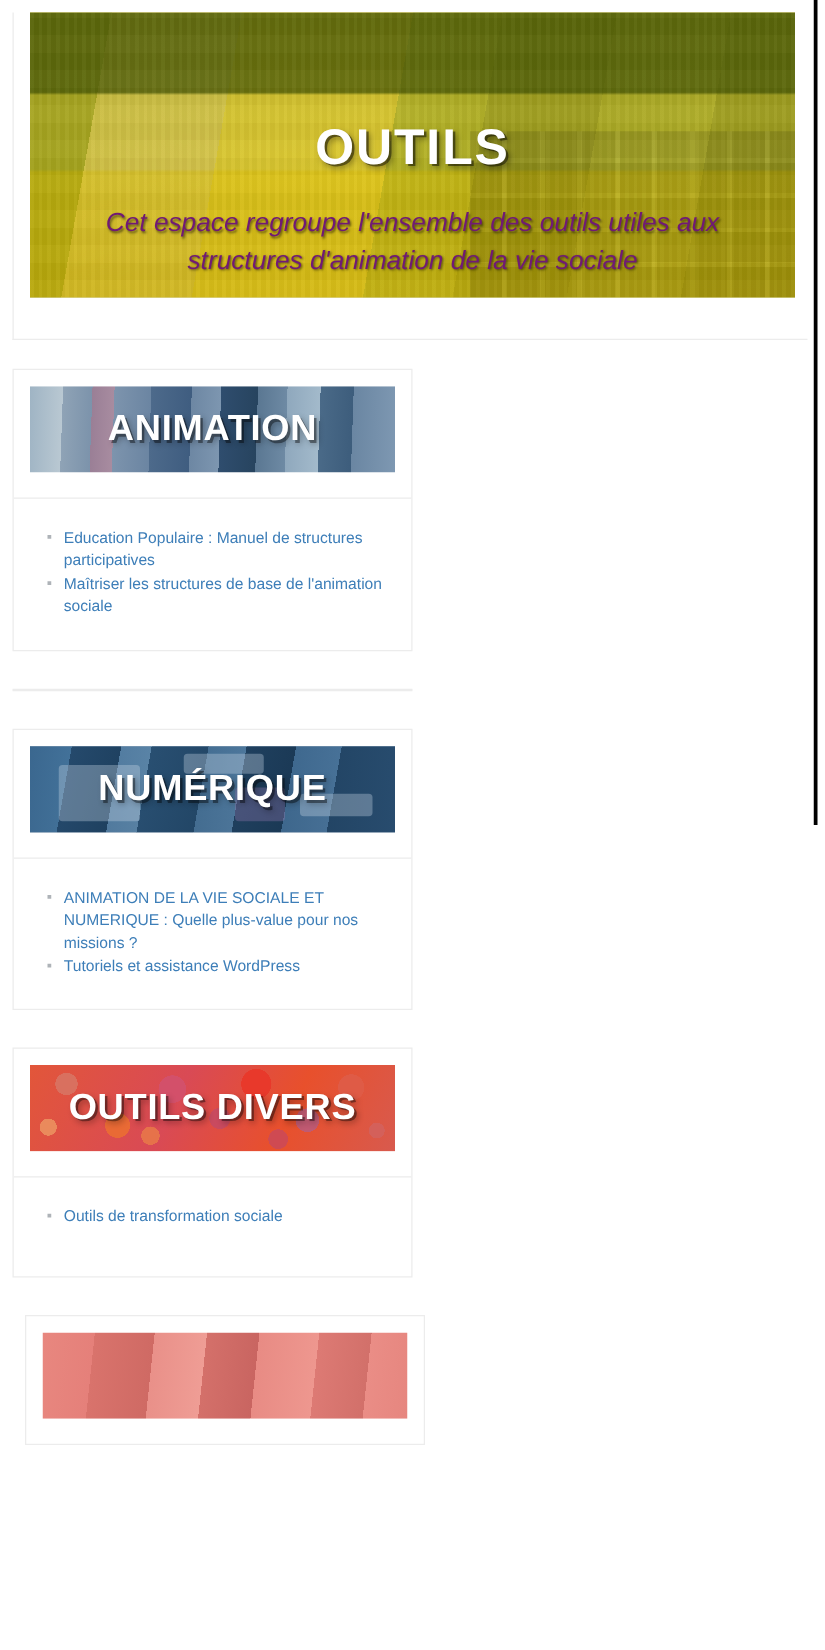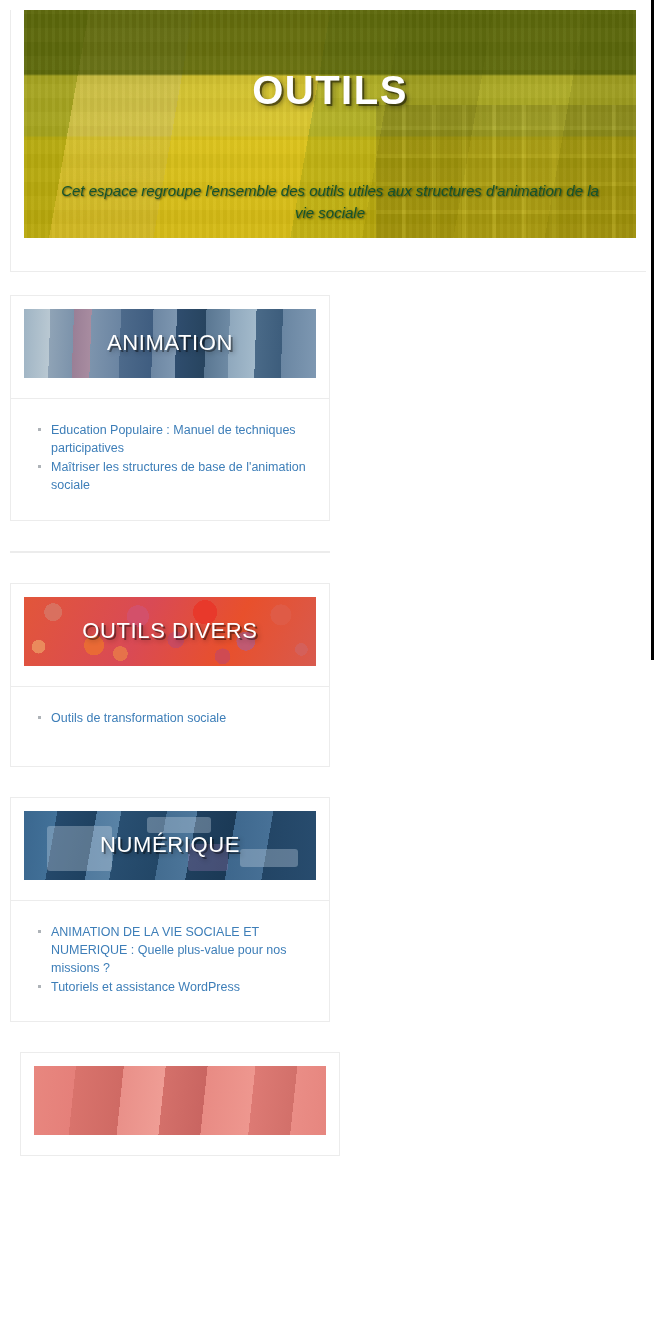--- a/index.html
+++ b/index.html
@@ -69,32 +69,31 @@
       repeating-linear-gradient(0deg,
         rgba(0,0,0,0.10) 0px, rgba(0,0,0,0.10) 24px,
         rgba(255,255,255,0.07) 24px, rgba(255,255,255,0.07) 28px);
     opacity: .6;
   }
   .hero-inner {
     position: relative; z-index: 4;
     height: 100%;
     display: flex; flex-direction: column;
     align-items: center; justify-content: flex-start;
-    padding-top: 60px;
-    gap: 44px;
+    padding-top: 88px;
   }
   .hero-title {
     font-size: 40px; font-weight: bold; color: #ffffff;
     letter-spacing: 1.5px; line-height: 1;
     text-shadow: 2px 2px 0 rgba(0,0,0,.45), 3px 3px 5px rgba(0,0,0,.35);
     margin: 0;
   }
   .hero-sub {
     margin: 26px 28px 0 28px;
-    font-size: 15px; font-style: italic; color: #14532d;
+    font-size: 21px; font-style: italic; color: #701a75;
     text-align: center; line-height: 1.45;
     text-shadow: 1px 1px 2px rgba(0,0,0,.55);
     max-width: 560px;
   }
 
   
   .grid {
     margin-top: 23px;
     display: flex; flex-wrap: wrap;
     padding: 0 10px;
@@ -109,22 +108,22 @@
   }
   .card-head { padding: 13px 13px 20px 13px; }
   .card-banner {
     position: relative;
     height: 69px;
     overflow: hidden;
     display: flex; align-items: center; justify-content: center;
   }
   .card-banner .ttl {
     position: relative; z-index: 5;
-    color: #fff; font-weight: normal;
-    font-size: 22px; letter-spacing: .6px;
+    color: #fff; font-weight: bold;
+    font-size: 29px; letter-spacing: .6px;
     text-align: center; line-height: 1.12;
     text-shadow: 2px 2px 0 rgba(0,0,0,.40), 3px 3px 5px rgba(0,0,0,.30);
     padding: 0 6px;
   }
   .card-body {
     border-top: 1px solid #ececec;
     padding: 22px 18px 24px 18px;
     min-height: 80px;
   }
   ul.links { margin: 0; padding: 0 0 0 22px; list-style: none; }
@@ -281,43 +280,27 @@
     <article class="card">
       <div class="card-head">
         <div class="card-banner">
           <div class="bg art-animation"></div>
           <div class="ov"></div>
           <span class="ttl">ANIMATION</span>
         </div>
       </div>
       <div class="card-body">
         <ul class="links">
-          <li><a href="#">Education Populaire : Manuel de techniques participatives</a></li>
+          <li><a href="#">Education Populaire : Manuel de structures participatives</a></li>
           <li><a href="#">Maîtriser les structures de base de l'animation sociale</a></li>
         </ul>
       </div>
     </article>
 
     <article class="card">
-    </article>
-
-    <article class="card">
-      <div class="card-head">
-        <div class="card-banner">
-          <div class="bg art-divers">
-            <div class="ov"></div>
-          </div>
-          <span class="ttl">OUTILS DIVERS</span>
-        </div>
-      </div>
-      <div class="card-body">
-        <ul class="links">
-          <li><a href="#">Outils de transformation sociale</a></li>
-        </ul>
-      </div>
     </article>
 
     <article class="card">
       <div class="card-head">
         <div class="card-banner">
           <div class="bg art-numerique">
             <div class="ov"></div>
             <span class="chip" style="left:8%;top:22%;width:22%;height:66%;"></span>
             <span class="chip" style="left:42%;top:10%;width:22%;height:22%;"></span>
             <span class="chip" style="left:56%;top:48%;width:14%;height:40%;background:rgba(150,120,175,.35);"></span>
@@ -327,20 +310,36 @@
         </div>
       </div>
       <div class="card-body">
         <ul class="links">
           <li><a href="#">ANIMATION DE LA VIE SOCIALE ET NUMERIQUE : Quelle plus-value pour nos missions ?</a></li>
           <li><a href="#">Tutoriels et assistance WordPress</a></li>
         </ul>
       </div>
     </article>
 
+    <article class="card">
+      <div class="card-head">
+        <div class="card-banner">
+          <div class="bg art-divers">
+            <div class="ov"></div>
+          </div>
+          <span class="ttl">OUTILS DIVERS</span>
+        </div>
+      </div>
+      <div class="card-body">
+        <ul class="links">
+          <li><a href="#">Outils de transformation sociale</a></li>
+        </ul>
+      </div>
+    </article>
+
   </div>
 
   <div class="col col-right">
 
     <article class="card">
       <div class="card-head">
         <div class="card-banner">
           <div class="bg art-centre"></div>
           <div class="ov"></div>
         </div>

